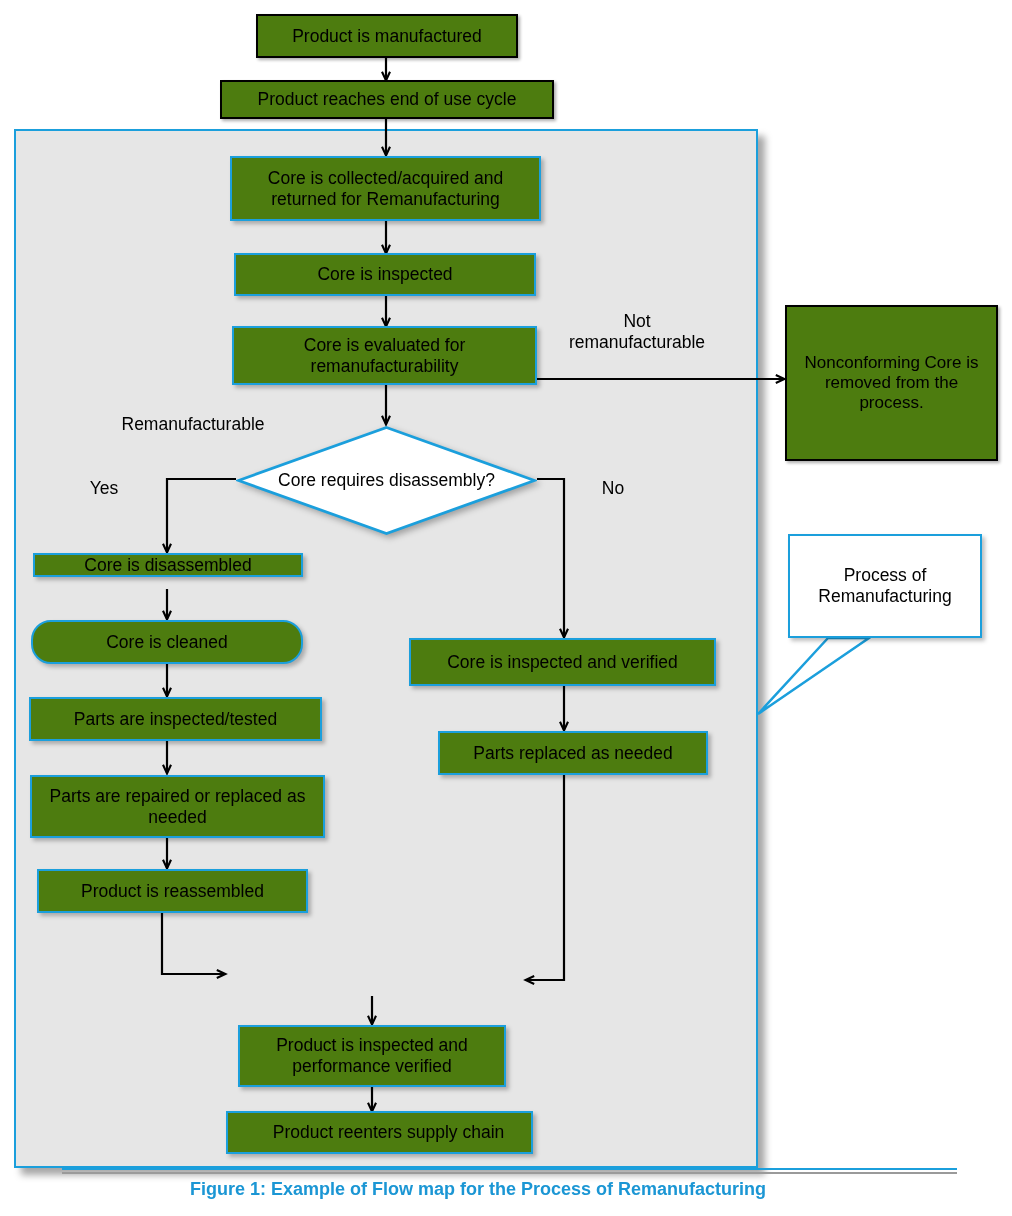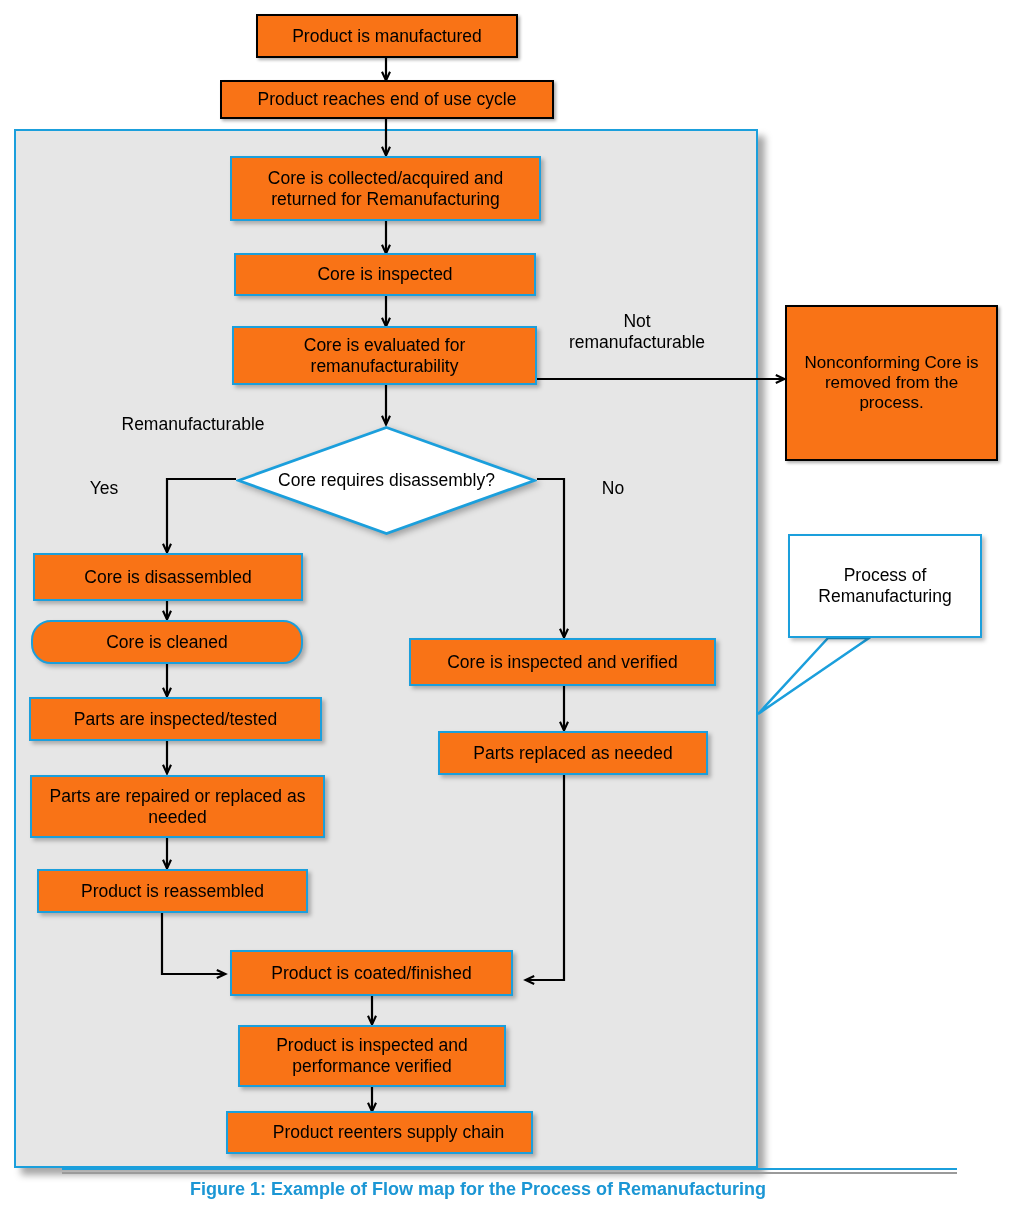--- a/index.html
+++ b/index.html
@@ -15,21 +15,21 @@
     position: relative;
     width: 1012px;
     height: 1216px;
     background: #ffffff;
     overflow: hidden;
   }
   
   .node {
     position: absolute;
     box-sizing: border-box;
-    background: #f97316;
+    background: #4d7c0f;
     display: flex;
     align-items: center;
     justify-content: center;
     text-align: center;
     line-height: 1.18;
     color: #000000;
     font-size: 17.5px;
     padding: 2px 6px;
     z-index: 6;
   }
@@ -227,21 +227,21 @@
     <span>Nonconforming Core is removed from the process.</span>
   </div>
 
   <div id="decision-diamond">
     <svg viewBox="0 0 301 111" width="301" height="111" xmlns="http://www.w3.org/2000/svg" style="filter: drop-shadow(3px 3px 3px rgba(0,0,0,0.3));">
       <polygon points="150.5,2.5 298.5,55.5 150.5,108.5 2.5,55.5" fill="#ffffff" stroke="#1B9FDC" stroke-width="2.8" stroke-linejoin="miter"></polygon>
     </svg>
     <div class="dlabel">Core requires disassembly?</div>
   </div>
 
-  <div class="node blue" style="left:33px; top:553px; width:270px; height:48px;">
+  <div class="node blue" style="left:33px; top:553px; width:270px; height:24px;">
     <span>Core is disassembled</span>
   </div>
 
   <div class="node blue" style="left:31px; top:620px; width:272px; height:44px;border-radius:20px;">
     <span>Core is cleaned</span>
   </div>
 
   <div class="node blue" style="left:29px; top:697px; width:293px; height:44px;">
     <span>Parts are inspected/tested</span>
   </div>
@@ -255,23 +255,20 @@
   </div>
 
   <div class="node blue" style="left:409px; top:638px; width:307px; height:48px;">
     <span>Core is inspected and verified</span>
   </div>
 
   <div class="node blue" style="left:438px; top:731px; width:270px; height:44px;">
     <span>Parts replaced as needed</span>
   </div>
 
-  <div class="node blue" style="left:230px; top:950px; width:283px; height:46px;">
-    <span>Product is coated/finished</span>
-  </div>
 
   <div class="node blue" style="left:238px; top:1025px; width:268px; height:62px;">
     <span>Product is inspected and performance verified</span>
   </div>
 
   <div class="node blue" style="left:226px; top:1111px; width:307px; height:43px;padding-left:24px;">
     <span>Product reenters supply chain</span>
   </div>
 
   <div id="callout">

